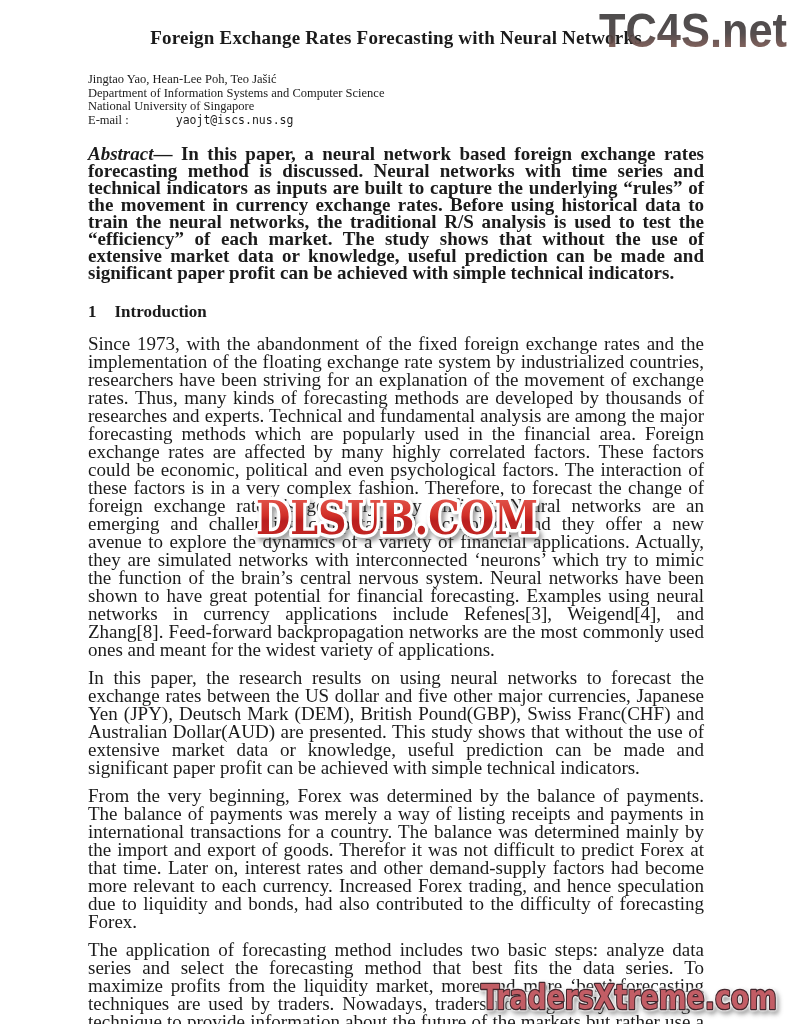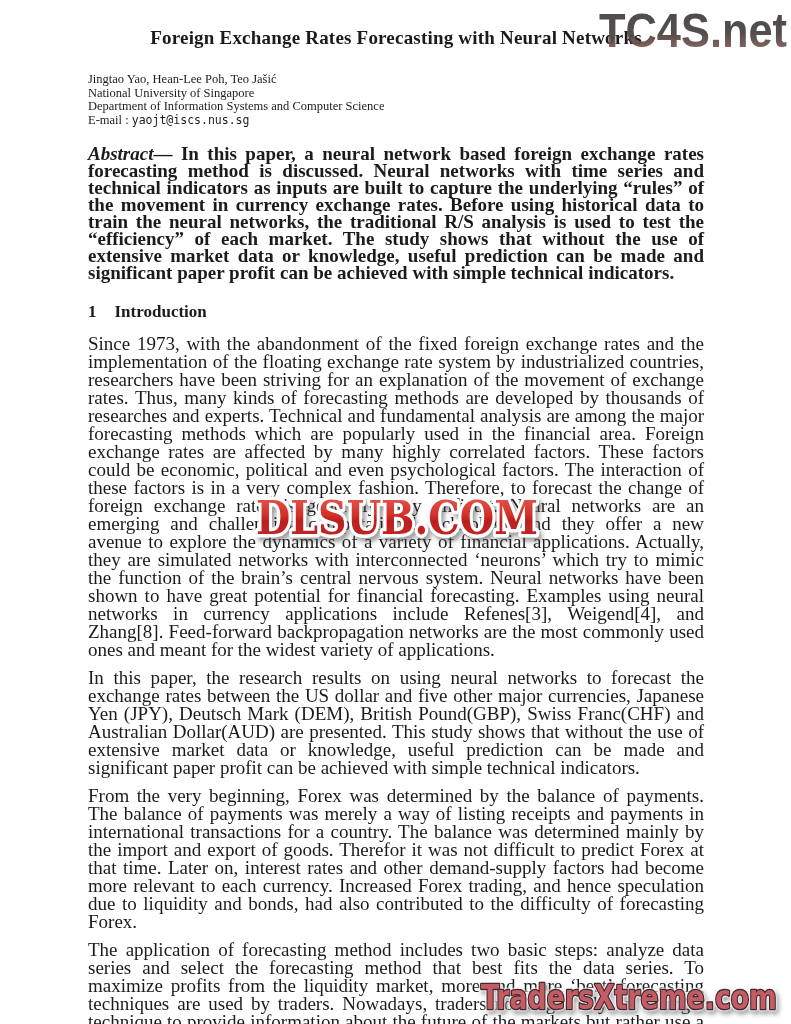--- a/index.html
+++ b/index.html
@@ -6,21 +6,21 @@
   .page {
     position:relative; width:791px; height:1024px; background:#ffffff;
     overflow:hidden; font-family:"Liberation Serif", serif; color:#1b1b1b;
   }
   .content { position:absolute; left:88px; top:26px; width:616px; }
   .title {
     margin:0; font-size:19px; line-height:24px; font-weight:bold;
     text-align:center; letter-spacing:0.2px;
   }
   .authors { margin-top:23px; text-align:left; font-size:12.5px; line-height:13.6px; }
-  .authors .mono { font-family:"DejaVu Sans Mono", monospace; font-size:11.5px; }
+  .authors .mono { font-family:"DejaVu Sans Mono", monospace; font-size:11.5px;margin-left:44px; }
   .abstract {
     margin:19px 0 0 0; font-size:19px; line-height:16.9px;
     font-weight:bold; text-align:justify;
   }
   .abstract-label { font-style:italic; }
   h2.sec { margin:20px 0 13px 0; font-size:17px; font-weight:bold; }
   h2.sec .sec-num { display:inline-block; margin-right:18px; }
   p.body {
     margin:0 0 10px 0; font-size:19px; line-height:18px;
     text-align:justify;
@@ -49,22 +49,22 @@
 <body>
 
 <div class="page">
 
   <div class="content">
 
     <h1 class="title">Foreign Exchange Rates Forecasting with Neural Networks</h1>
 
     <div class="authors">
       <div>Jingtao Yao, Hean-Lee Poh, Teo Jašić</div>
+      <div>Department of Information Systems and Computer Science</div>
       <div>National University of Singapore</div>
-      <div>Department of Information Systems and Computer Science</div>
       <div><span>E-mail : </span><span class="mono">yaojt@iscs.nus.sg</span></div>
     </div>
 
     <p class="abstract"><span class="abstract-label">Abstract</span><span>— In this paper, a neural network based foreign exchange rates forecasting method is discussed. Neural networks with time series and technical indicators as inputs are built to capture the underlying “rules” of the movement in currency exchange rates. Before using historical data to train the neural networks, the traditional R/S analysis is used to test the “efficiency” of each market. The study shows that without the use of extensive market data or knowledge, useful prediction can be made and significant paper profit can be achieved with simple technical indicators.</span></p>
 
     <h2 class="sec"><span class="sec-num">1</span><span>Introduction</span></h2>
 
     <p class="body">Since 1973, with the abandonment of the fixed foreign exchange rates and the implementation of the floating exchange rate system by industrialized countries, researchers have been striving for an explanation of the movement of exchange rates. Thus, many kinds of forecasting methods are developed by thousands of researches and experts. Technical and fundamental analysis are among the major forecasting methods which are popularly used in the financial area. Foreign exchange rates are affected by many highly correlated factors. These factors could be economic, political and even psychological factors. The interaction of these factors is in a very complex fashion. Therefore, to forecast the change of foreign exchange rates is generally very difficult. Neural networks are an emerging and challenging computational technology and they offer a new avenue to explore the dynamics of a variety of financial applications. Actually, they are simulated networks with interconnected ‘neurons’ which try to mimic the function of the brain’s central nervous system. Neural networks have been shown to have great potential for financial forecasting. Examples using neural networks in currency applications include Refenes[3], Weigend[4], and Zhang[8]. Feed-forward backpropagation networks are the most commonly used ones and meant for the widest variety of applications.</p>
 
     <p class="body">In this paper, the research results on using neural networks to forecast the exchange rates between the US dollar and five other major currencies, Japanese Yen (JPY), Deutsch Mark (DEM), British Pound(GBP), Swiss Franc(CHF) and Australian Dollar(AUD) are presented. This study shows that without the use of extensive market data or knowledge, useful prediction can be made and significant paper profit can be achieved with simple technical indicators.</p>

